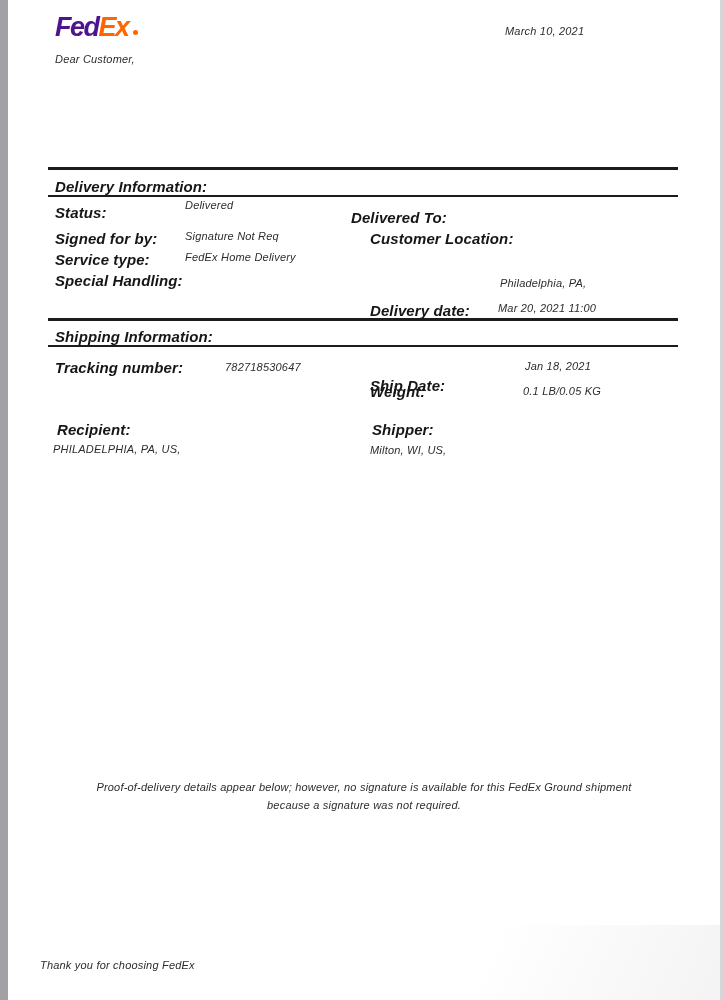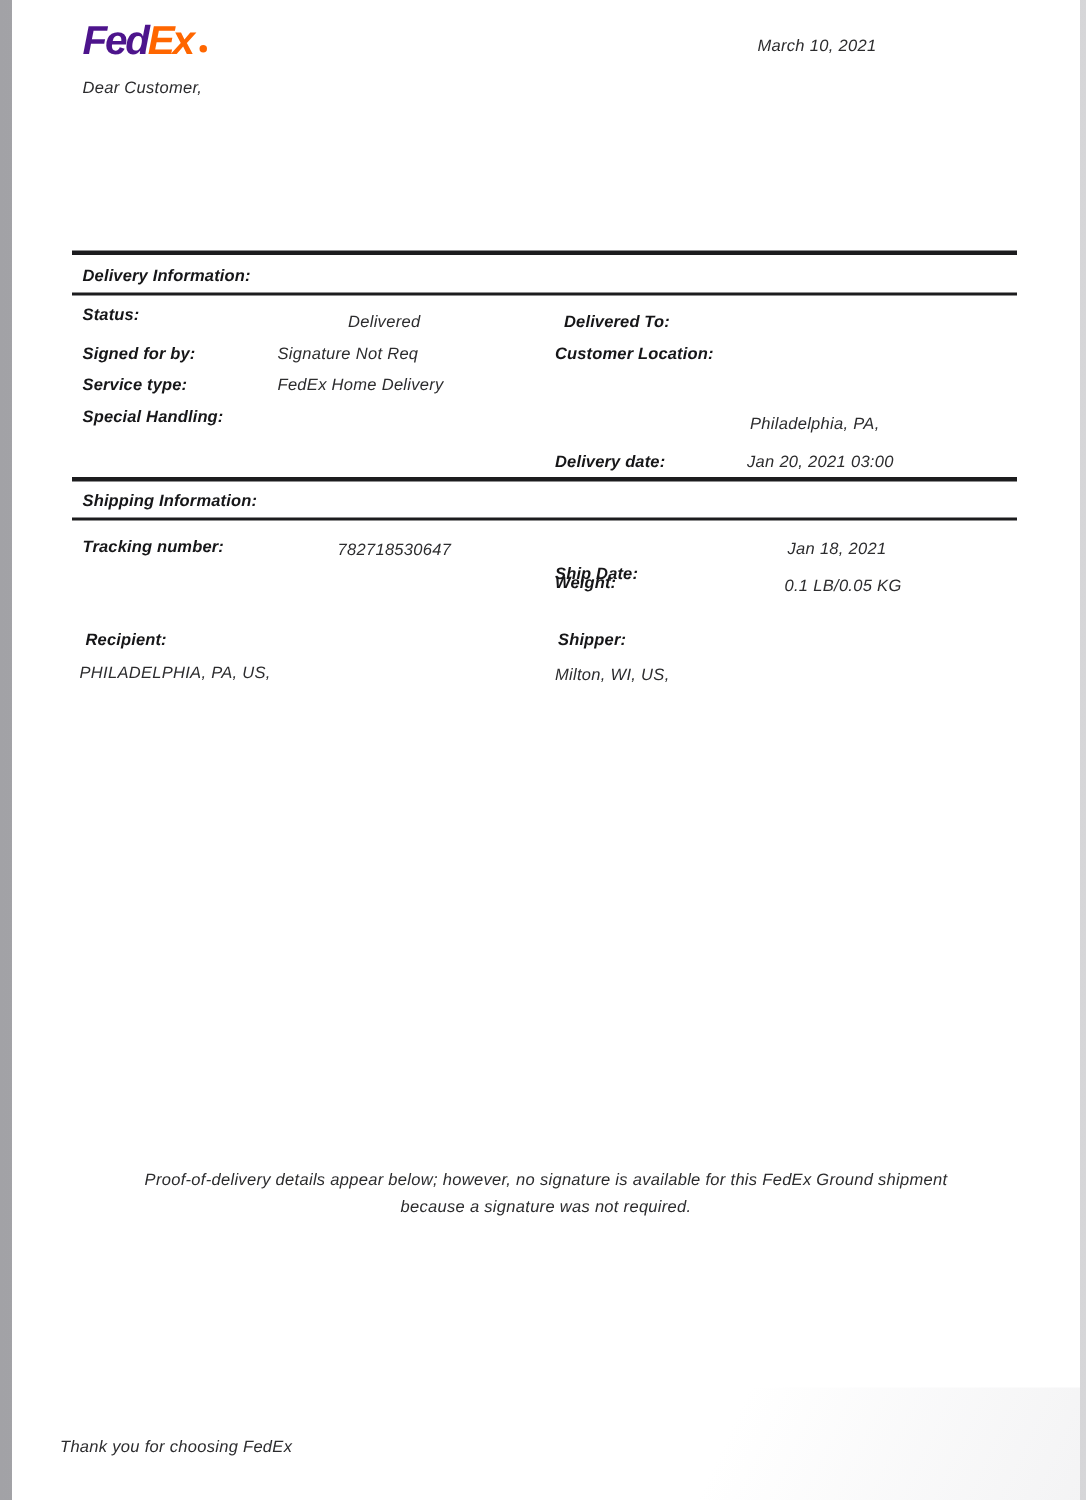--- a/index.html
+++ b/index.html
@@ -29,21 +29,21 @@
     pointer-events: none;
   }
   .abs { position: absolute; }
   .txt {
     font-size: 11px;
     color: #2c2c2e;
     letter-spacing: 0.2px;
     white-space: nowrap;
   }
   .lbl {
-    font-size: 11px;
+    font-size: 15px;
     font-weight: bold;
     color: #161618;
     letter-spacing: 0.1px;
     white-space: nowrap;
   }
   .rule {
     position: absolute;
     background: #1c1c1e;
     left: 48px;
     width: 630px;
@@ -83,35 +83,35 @@
   </div>
   <div class="abs txt" style="left:505px; top:25px;text-align:center;">March 10, 2021</div>
 
   <div class="abs txt" style="left:55px; top:53px;">Dear Customer,</div>
 
   <div class="rule rule-thick" style="top:167px;"></div>
   <div class="abs lbl" style="left:55px; top:178px;">Delivery Information:</div>
   <div class="rule rule-thin" style="top:195px;"></div>
 
   <div class="abs lbl" style="left:55px; top:204px;text-align:center;">Status:</div>
-  <div class="abs txt" style="left:185px; top:209px;margin-left:47px;">Delivered</div>
-  <div class="abs lbl" style="left:376px; top:209px;">Delivered To:</div>
+  <div class="abs txt" style="left:185px; top:199px;">Delivered</div>
+  <div class="abs lbl" style="left:351px; top:209px;">Delivered To:</div>
 
   <div class="abs lbl" style="left:55px; top:230px;">Signed for by:</div>
   <div class="abs txt" style="left:185px; top:230px;">Signature Not Req</div>
   <div class="abs lbl" style="left:370px; top:230px;">Customer Location:</div>
 
   <div class="abs lbl" style="left:55px; top:251px;">Service type:</div>
   <div class="abs txt" style="left:185px; top:251px;">FedEx Home Delivery</div>
 
   <div class="abs lbl" style="left:55px; top:272px;">Special Handling:</div>
   <div class="abs txt" style="left:500px; top:277px;">Philadelphia, PA,</div>
 
   <div class="abs lbl" style="left:370px; top:302px;">Delivery date:</div>
-  <div class="abs txt" style="left:498px; top:302px;">Jan 20, 2021 03:00</div>
+  <div class="abs txt" style="left:498px; top:302px;">Mar 20, 2021 11:00</div>
 
   <div class="rule rule-thick" style="top:318px;"></div>
   <div class="abs lbl" style="left:55px; top:328px;">Shipping Information:</div>
   <div class="rule rule-thin" style="top:345px;"></div>
 
   <div class="abs lbl" style="left:55px; top:359px;">Tracking number:</div>
   <div class="abs txt" style="left:225px; top:361px;">782718530647</div>
   <div class="abs lbl" style="left:370px; top:377px;">Ship Date:</div>
   <div class="abs txt" style="left:525px; top:360px;">Jan 18, 2021</div>
 

